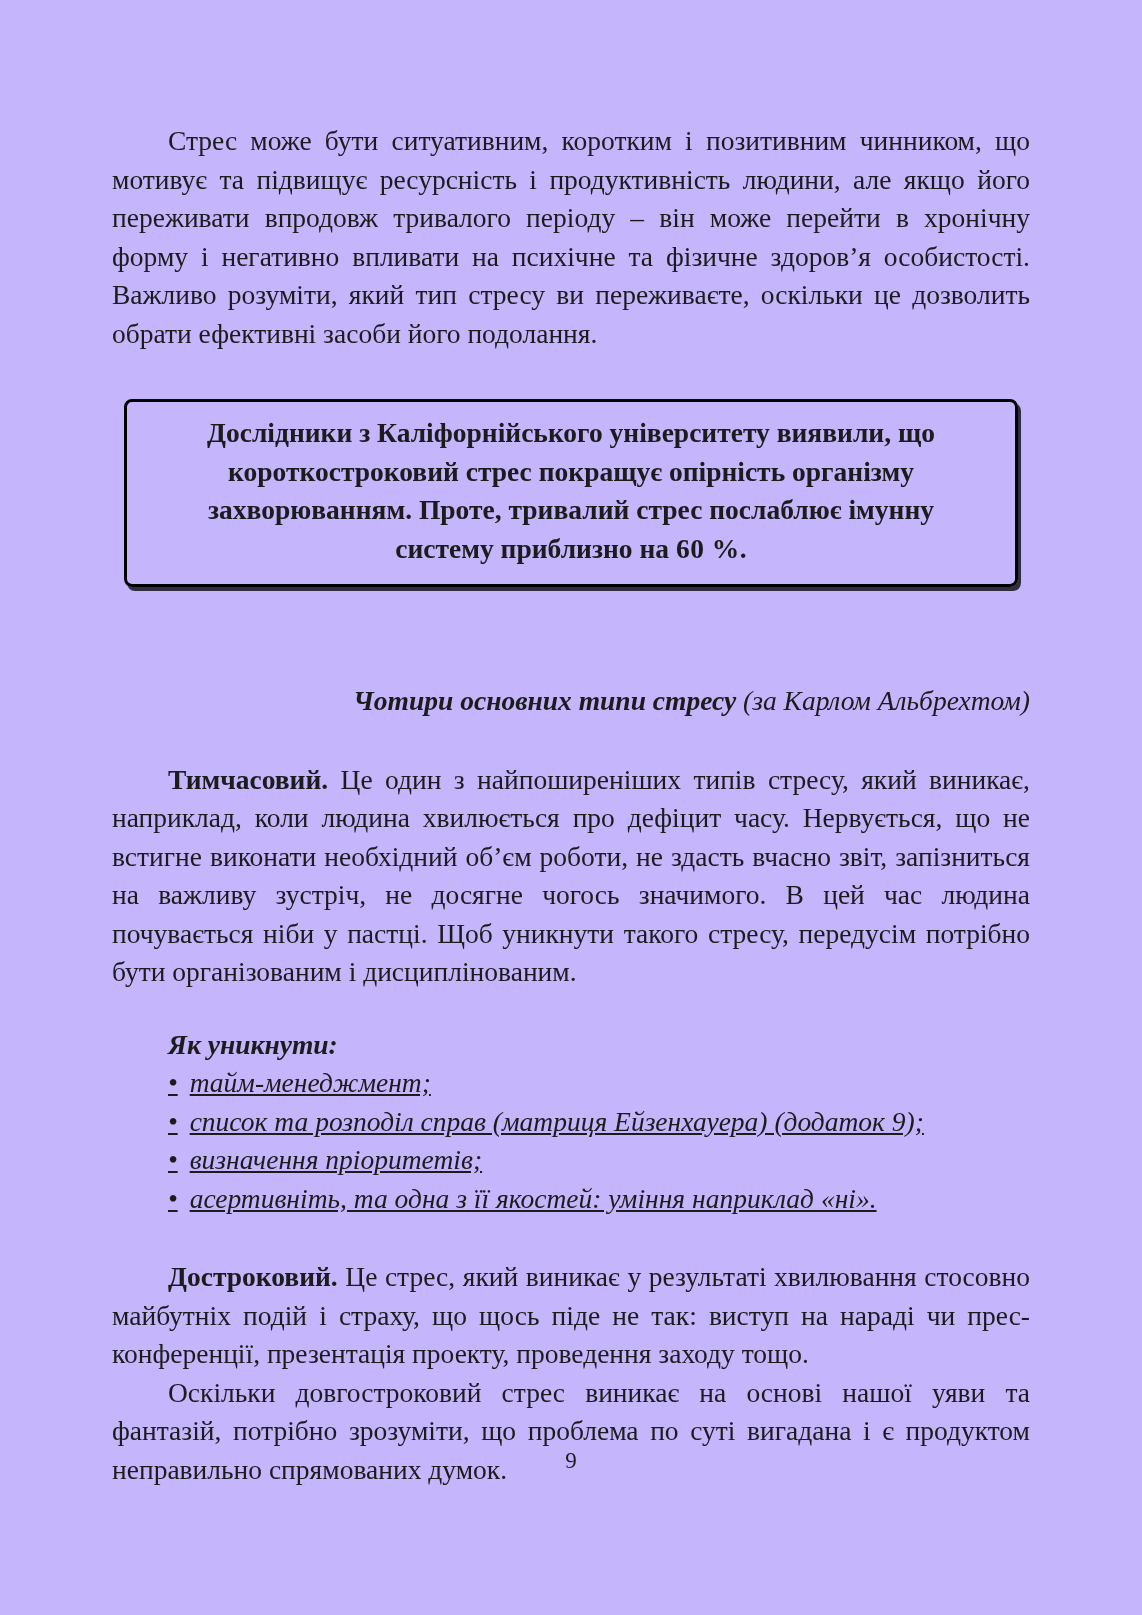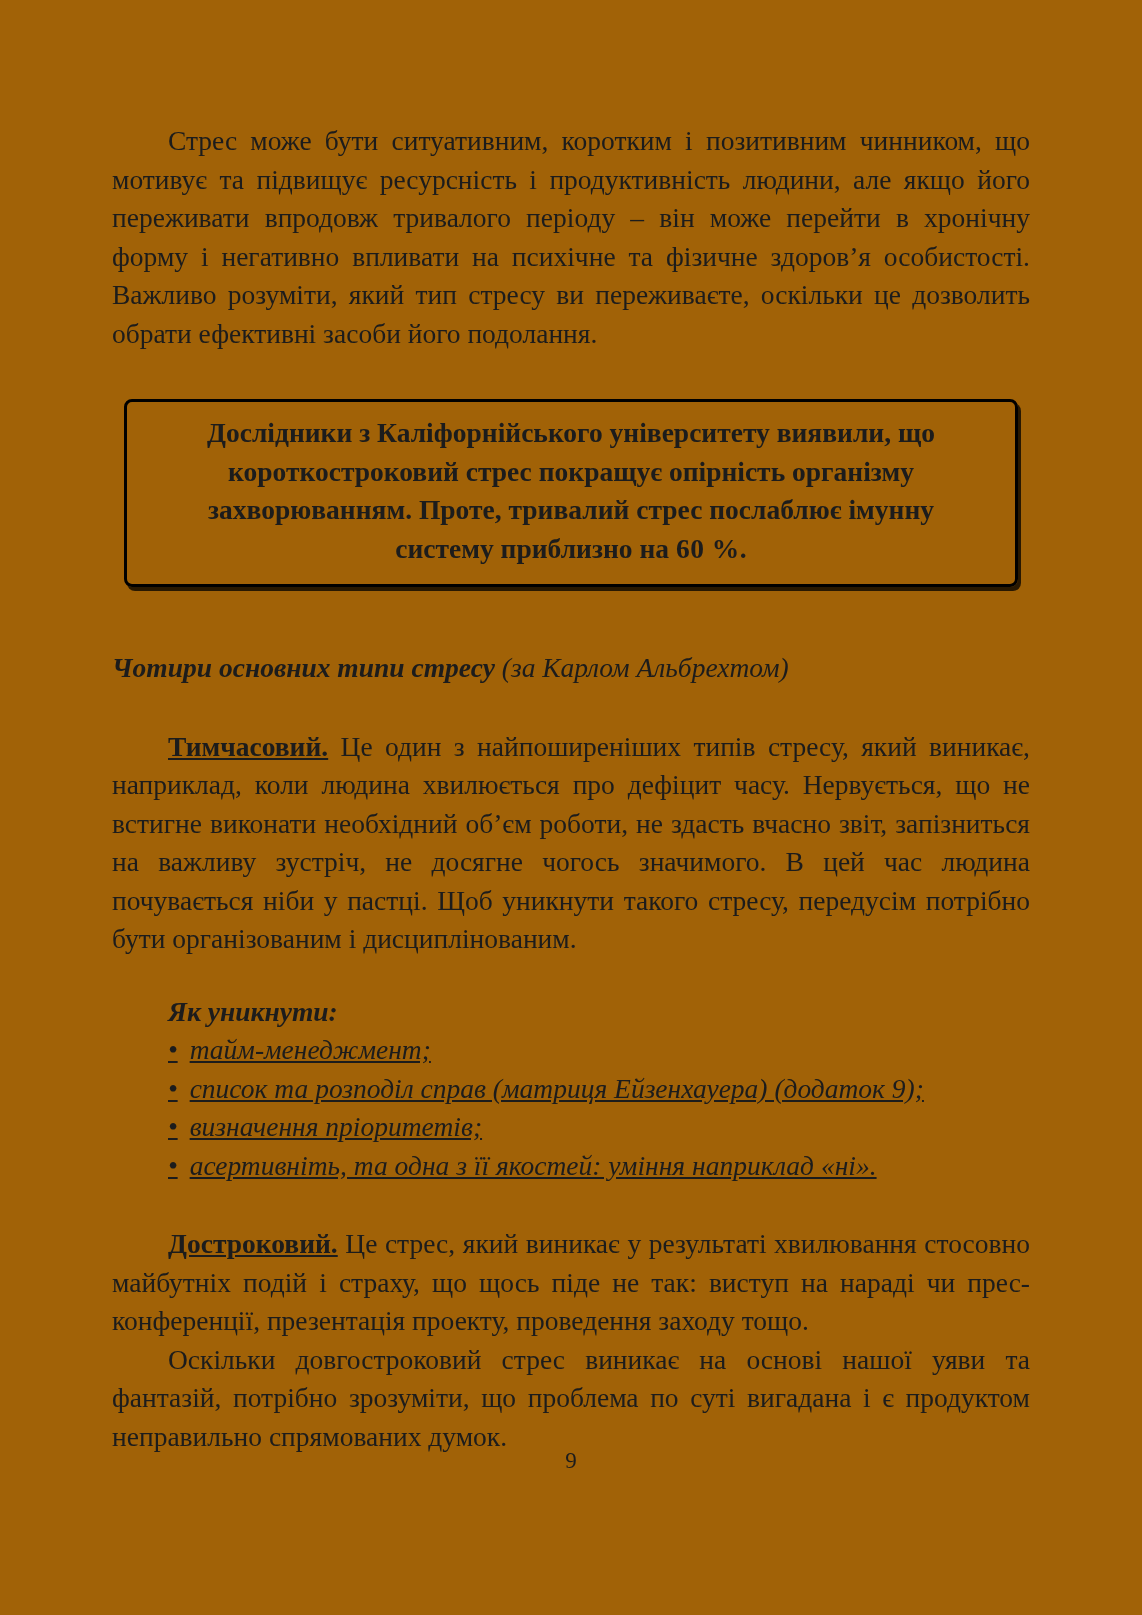--- a/index.html
+++ b/index.html
@@ -5,21 +5,21 @@
   html, body {
     margin: 0;
     padding: 0;
     background: #ffffff;
   }
   .page {
     position: relative;
     width: 1142px;
     height: 1615px;
     margin: 0 auto;
-    background: #a16207;
+    background: #c4b5fd;
     box-sizing: border-box;
     padding: 122px 112px 0 112px;
     font-family: "Liberation Serif", "DejaVu Serif", serif;
     color: #1c1c1c;
     font-size: 27.5px;
     line-height: 1.40;
   }
   p {
     margin: 0;
     text-align: justify;
@@ -35,37 +35,36 @@
     text-align: center;
     font-weight: bold;
     box-sizing: border-box;
   }
   .callout .extra-strong {
     font-weight: bold;
     letter-spacing: 0.5px;
   }
 
   .type-heading {
-    margin-top: 62px;
-    text-align: left;
+    margin-top: 95px;
+    text-align: right;
     text-indent: 0;
   }
   .type-heading .bi {
     font-weight: bold;
     font-style: italic;
   }
   .type-heading .it {
     font-style: italic;
   }
 
   .para-block { margin-top: 40px; }
 
   .lead-word {
     font-weight: bold;
-    text-decoration: underline;
   }
 
   .coping-heading {
     margin-top: 34px;
     font-weight: bold;
     font-style: italic;
     text-indent: 56px;
     text-align: left;
   }
   .bullet-item {

